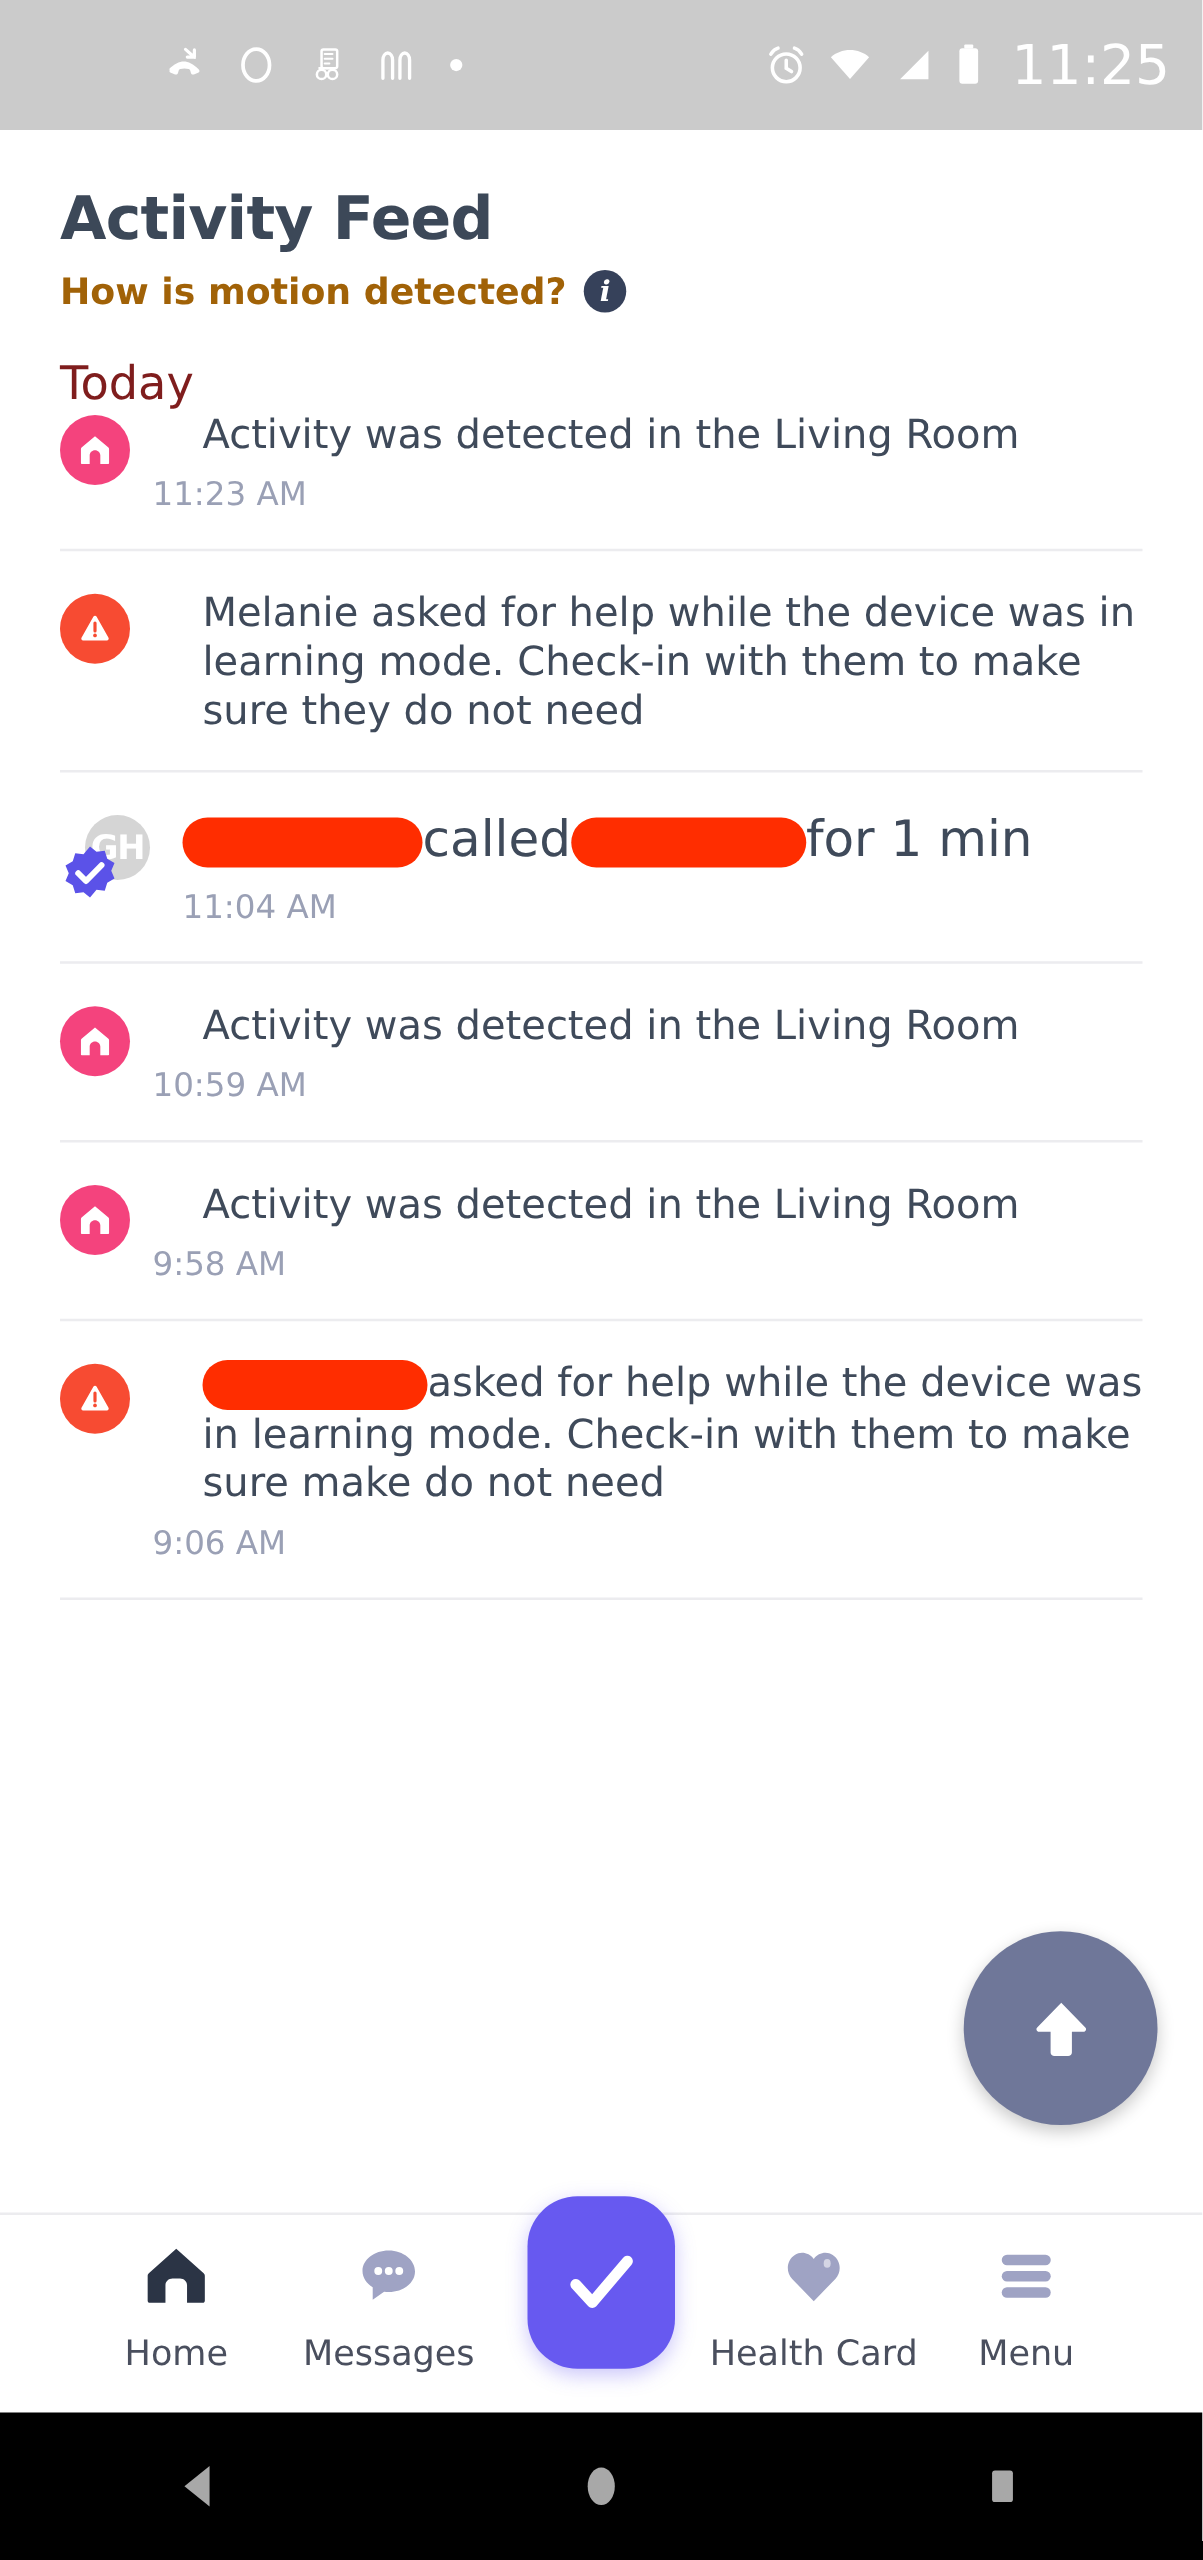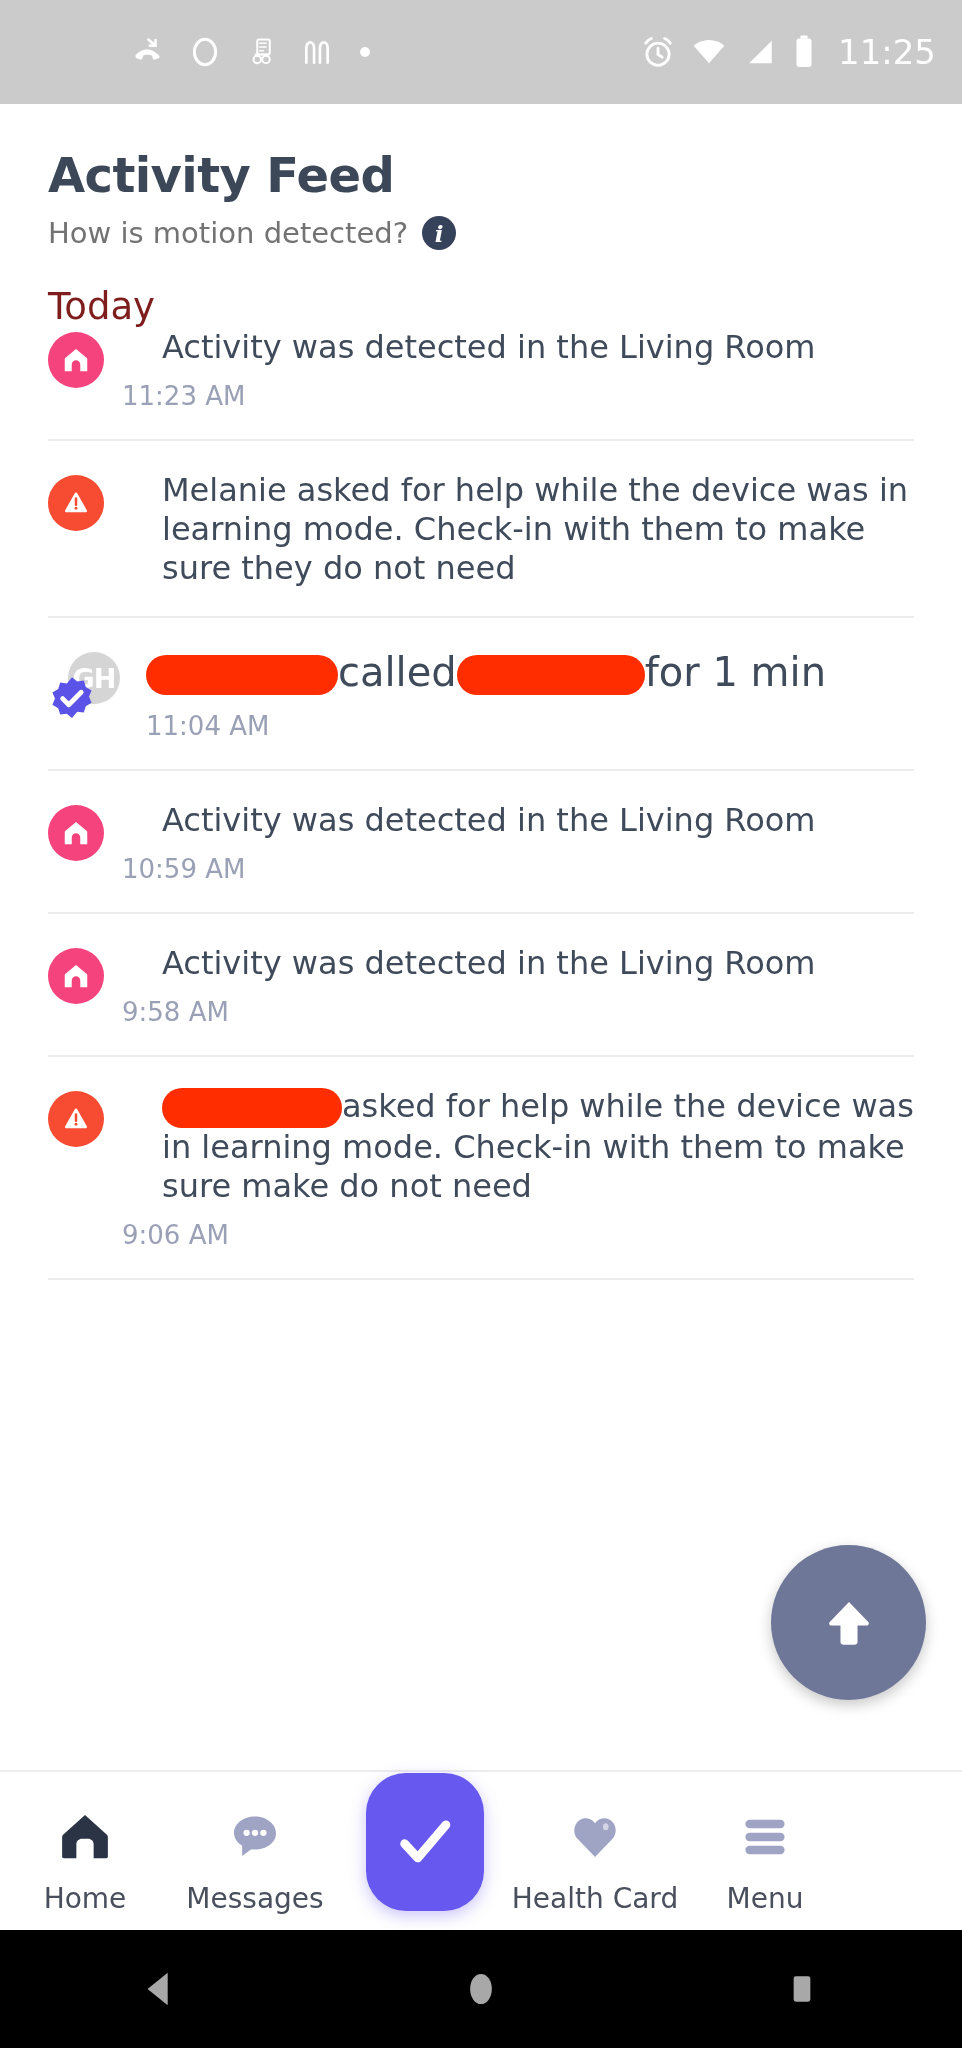--- a/index.html
+++ b/index.html
@@ -15,34 +15,34 @@
   .statusbar {
     position:absolute; top:0; left:0; width:962px; height:104px;
     background:#cbcbcb;
     display:flex; align-items:center;
     padding:0 26px 0 130px;
   }
   .sb-left { display:flex; align-items:center; gap:24px; flex:1; }
   .sb-right { display:flex; align-items:center; gap:15px; }
   .sb-ico { display:block; }
   .sb-time {
-    color:#ffffff; font-size:34px; font-weight:400;
+    color:#ffffff; font-size:44px; font-weight:400;
     letter-spacing:0px; margin-left:6px;
     font-family:"DejaVu Sans", sans-serif;
   }
 
   
   .header { position:absolute; top:104px; left:0; width:962px; padding:46px 52px 0 48px; }
   .page-title {
     font-size:48px; font-weight:bold; color:#3c4858;
     letter-spacing:-0.6px; line-height:1.05;
     font-family:"DejaVu Sans", sans-serif;
   }
   .subrow { display:flex; align-items:center; gap:14px; margin-top:16px; }
-  .subtitle { font-size:29px; color:#737373; font-weight:400; }
+  .subtitle { font-size:29px; color:#a16207; font-weight:700; }
   .info-badge {
     width:34px; height:34px; border-radius:50%;
     background:#36415a; color:#ffffff;
     display:flex; align-items:center; justify-content:center;
     font-size:23px; font-weight:bold; font-style:italic;
     font-family:"DejaVu Serif", serif;
     flex:0 0 auto;
   }
 
   
@@ -112,22 +112,22 @@
     background:#6f7799;
     display:flex; align-items:center; justify-content:center;
     box-shadow:0 5px 14px rgba(0,0,0,0.22);
     z-index:5;
   }
 
   
   .bottomnav {
     position:absolute; left:0; bottom:118px; width:962px; height:160px;
     background:#ffffff; border-top:2px solid #ececef;
-    display:flex; align-items:flex-start; justify-content:flex-start;
-    padding-top:34px;
+    display:flex; align-items:flex-start; justify-content:center;
+    padding-top:18px;
   }
   .navitem {
     width:170px; display:flex; flex-direction:column;
     align-items:center; gap:14px; position:relative;
   }
   .nav-ico { height:62px; display:flex; align-items:center; justify-content:center; }
   .nav-label { font-size:28px; color:#4a4f5e; font-weight:400; }
   .fab-item { position:relative; }
   .fab {
     position:absolute; top:-33px; left:50%; transform:translateX(-50%);

